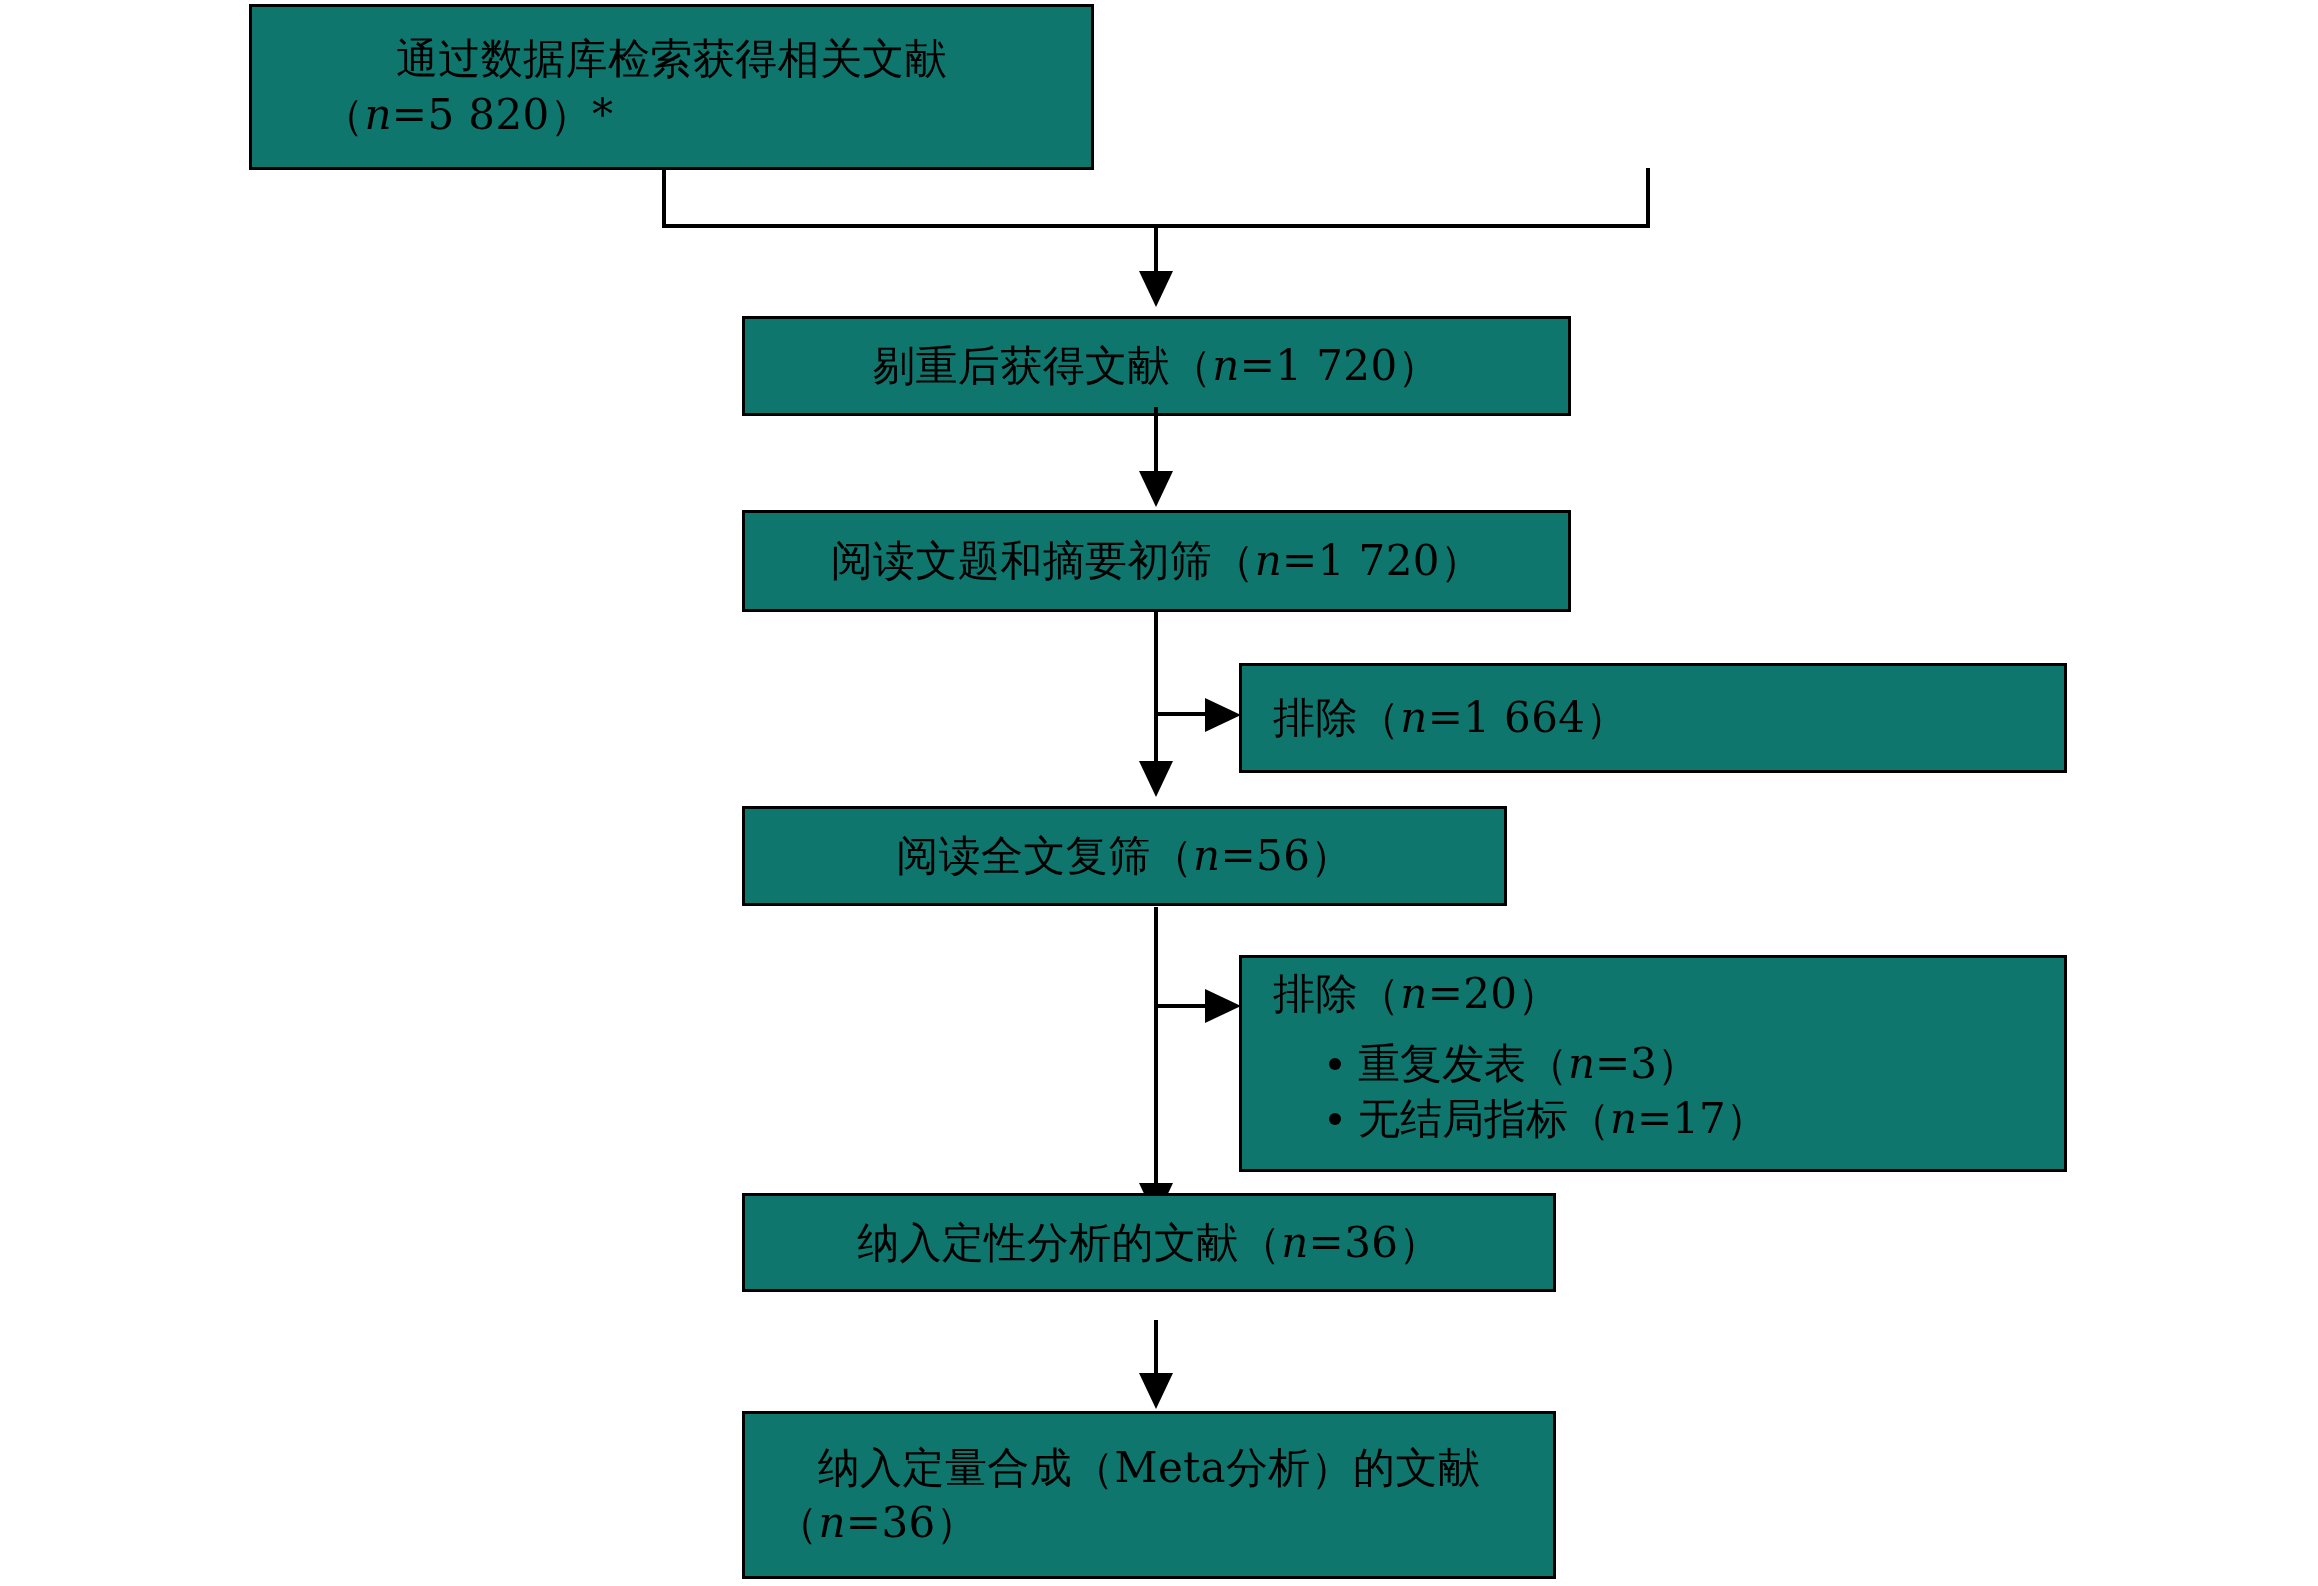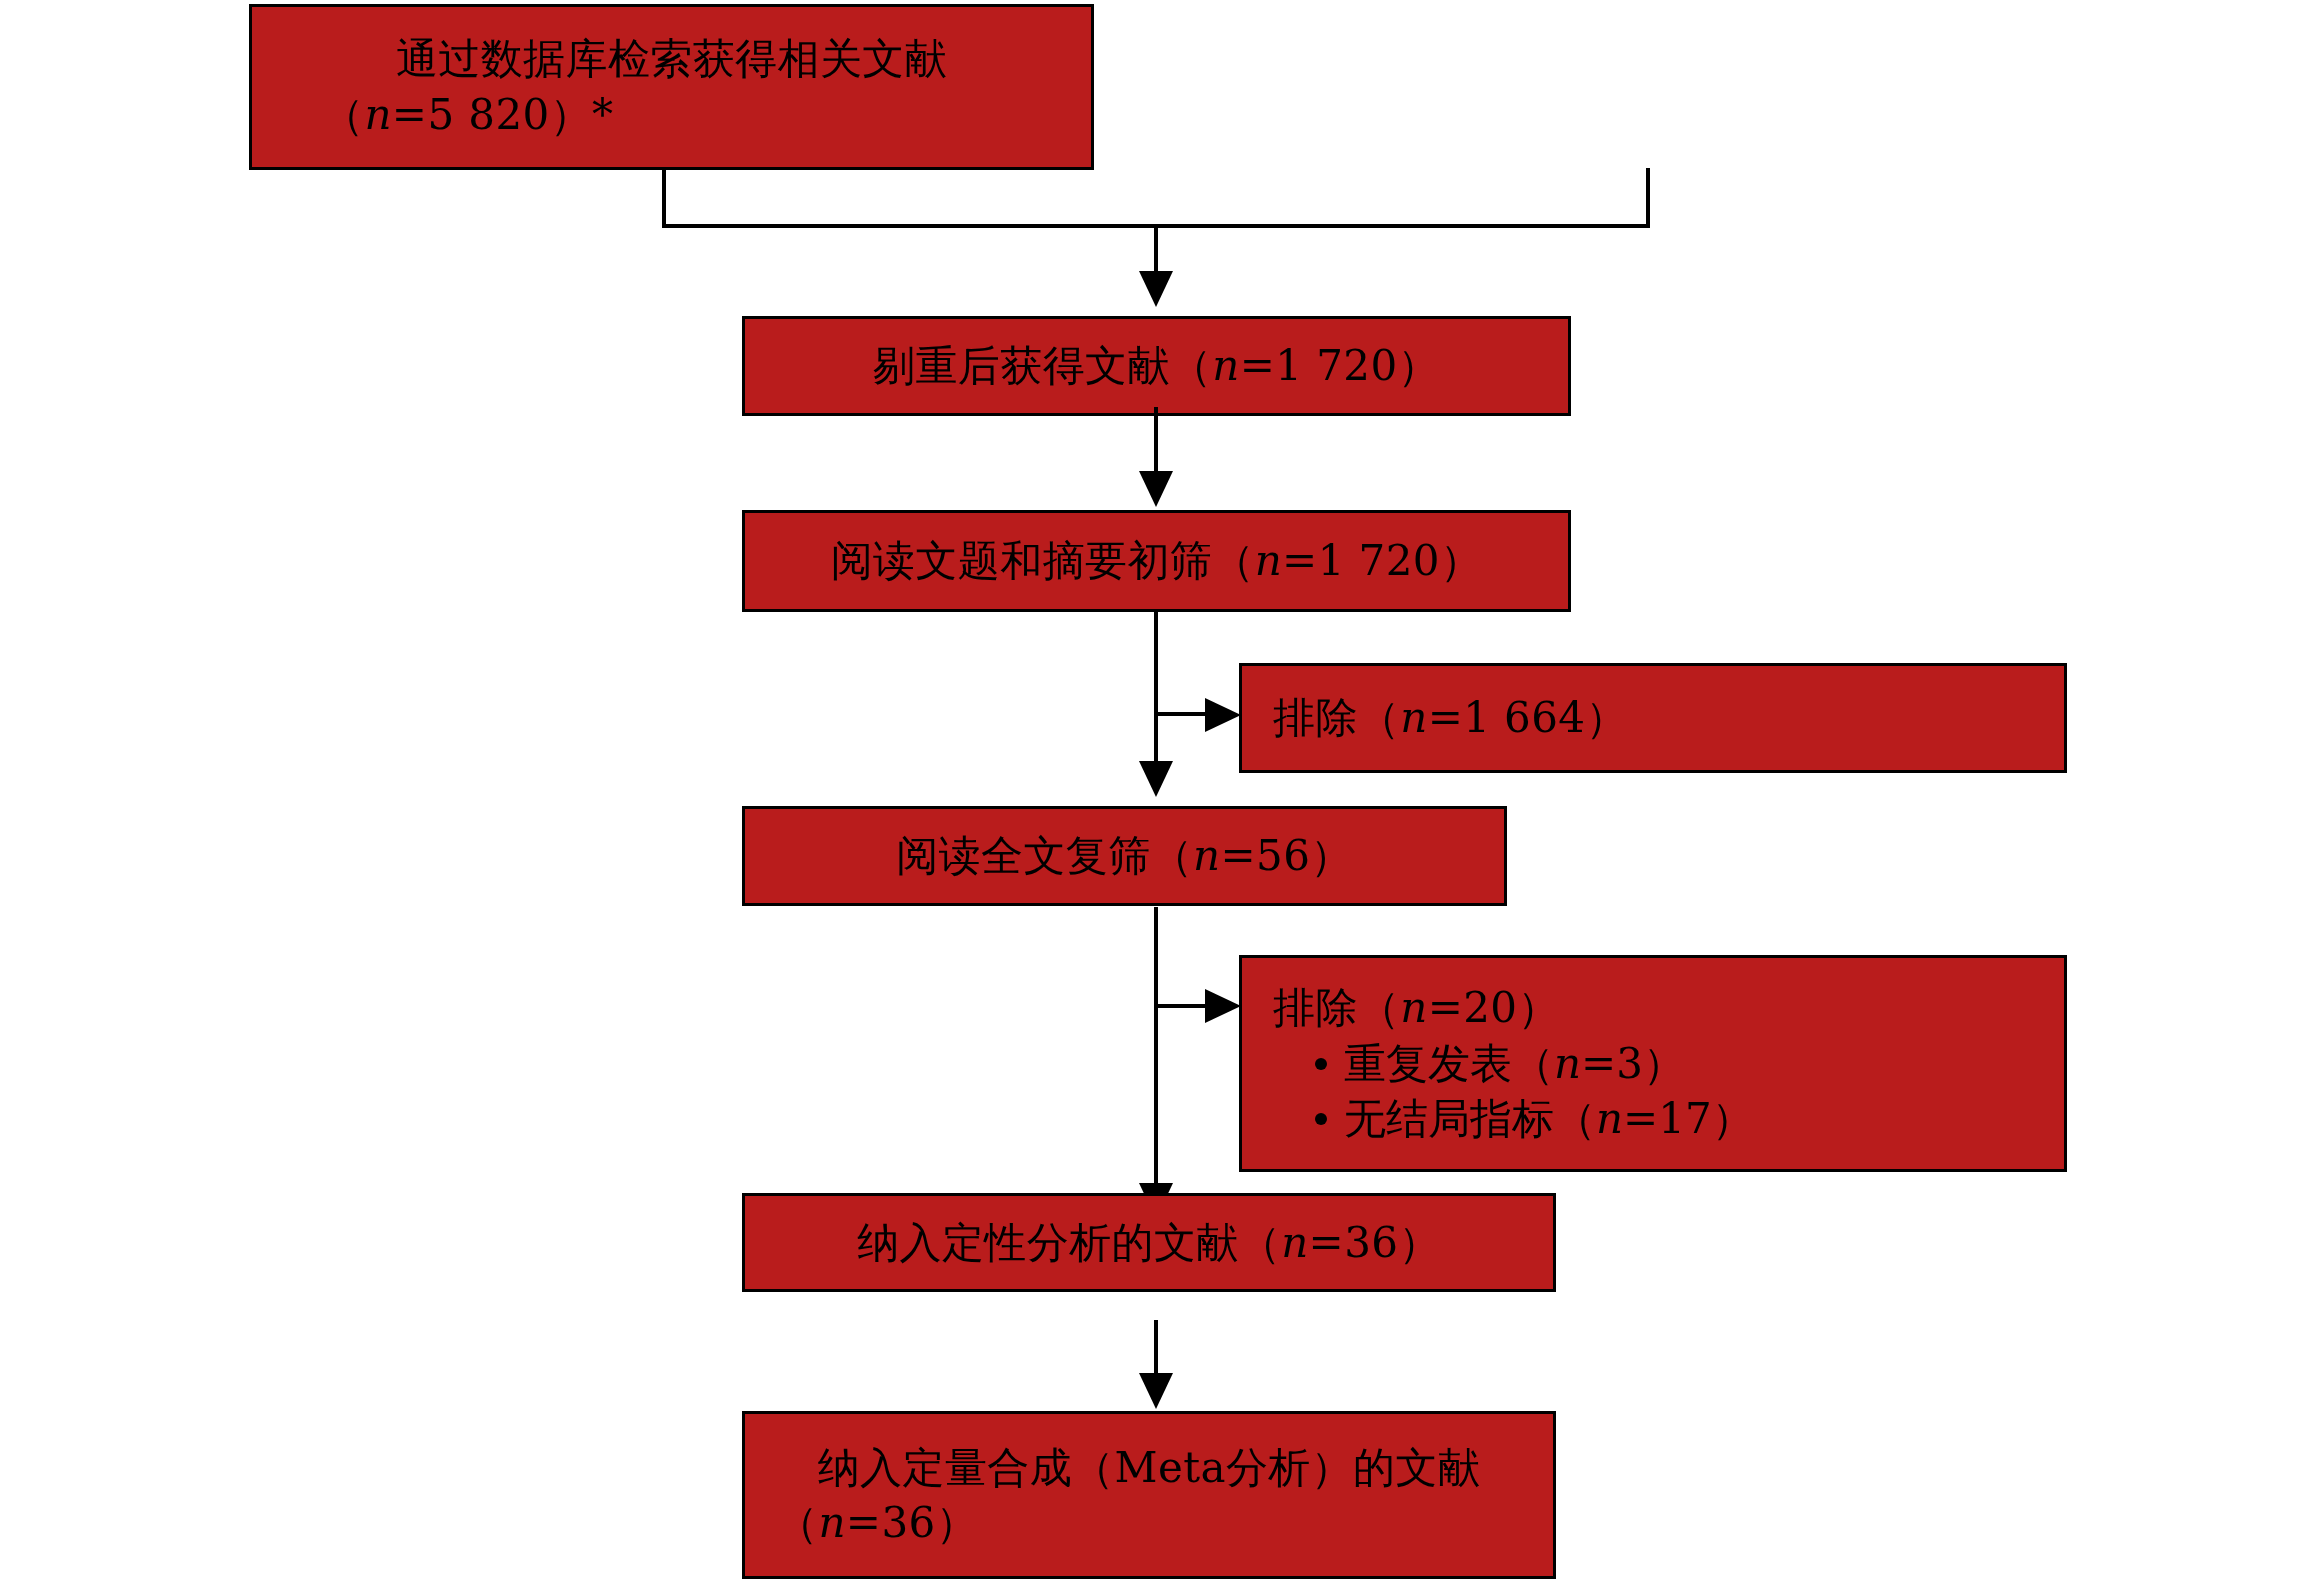--- a/index.html
+++ b/index.html
@@ -18,21 +18,21 @@
     height: 1587px;
     background: #ffffff;
     overflow: hidden;
   }
 
   
   .box {
     position: absolute;
     box-sizing: border-box;
     border: 3.5px solid #000000;
-    background: #b91c1c;
+    background: #0f766e;
     display: flex;
     flex-direction: column;
     justify-content: center;
   }
   .box-centered {
     align-items: center;
     text-align: center;
   }
   .box-left {
     align-items: flex-start;
@@ -51,21 +51,21 @@
 
   
   .nvar {
     font-style: italic;
     font-family: "DejaVu Serif", "Liberation Serif", serif;
   }
 
   
   .bullets {
     list-style: none;
-    margin: 0;
+    margin: 14px;
     padding: 0;
   }
   .bullets li {
     position: relative;
     font-size: 42px;
     line-height: 1.32;
     white-space: nowrap;
     padding-left: 102px;
   }
   .bullets li::before {

